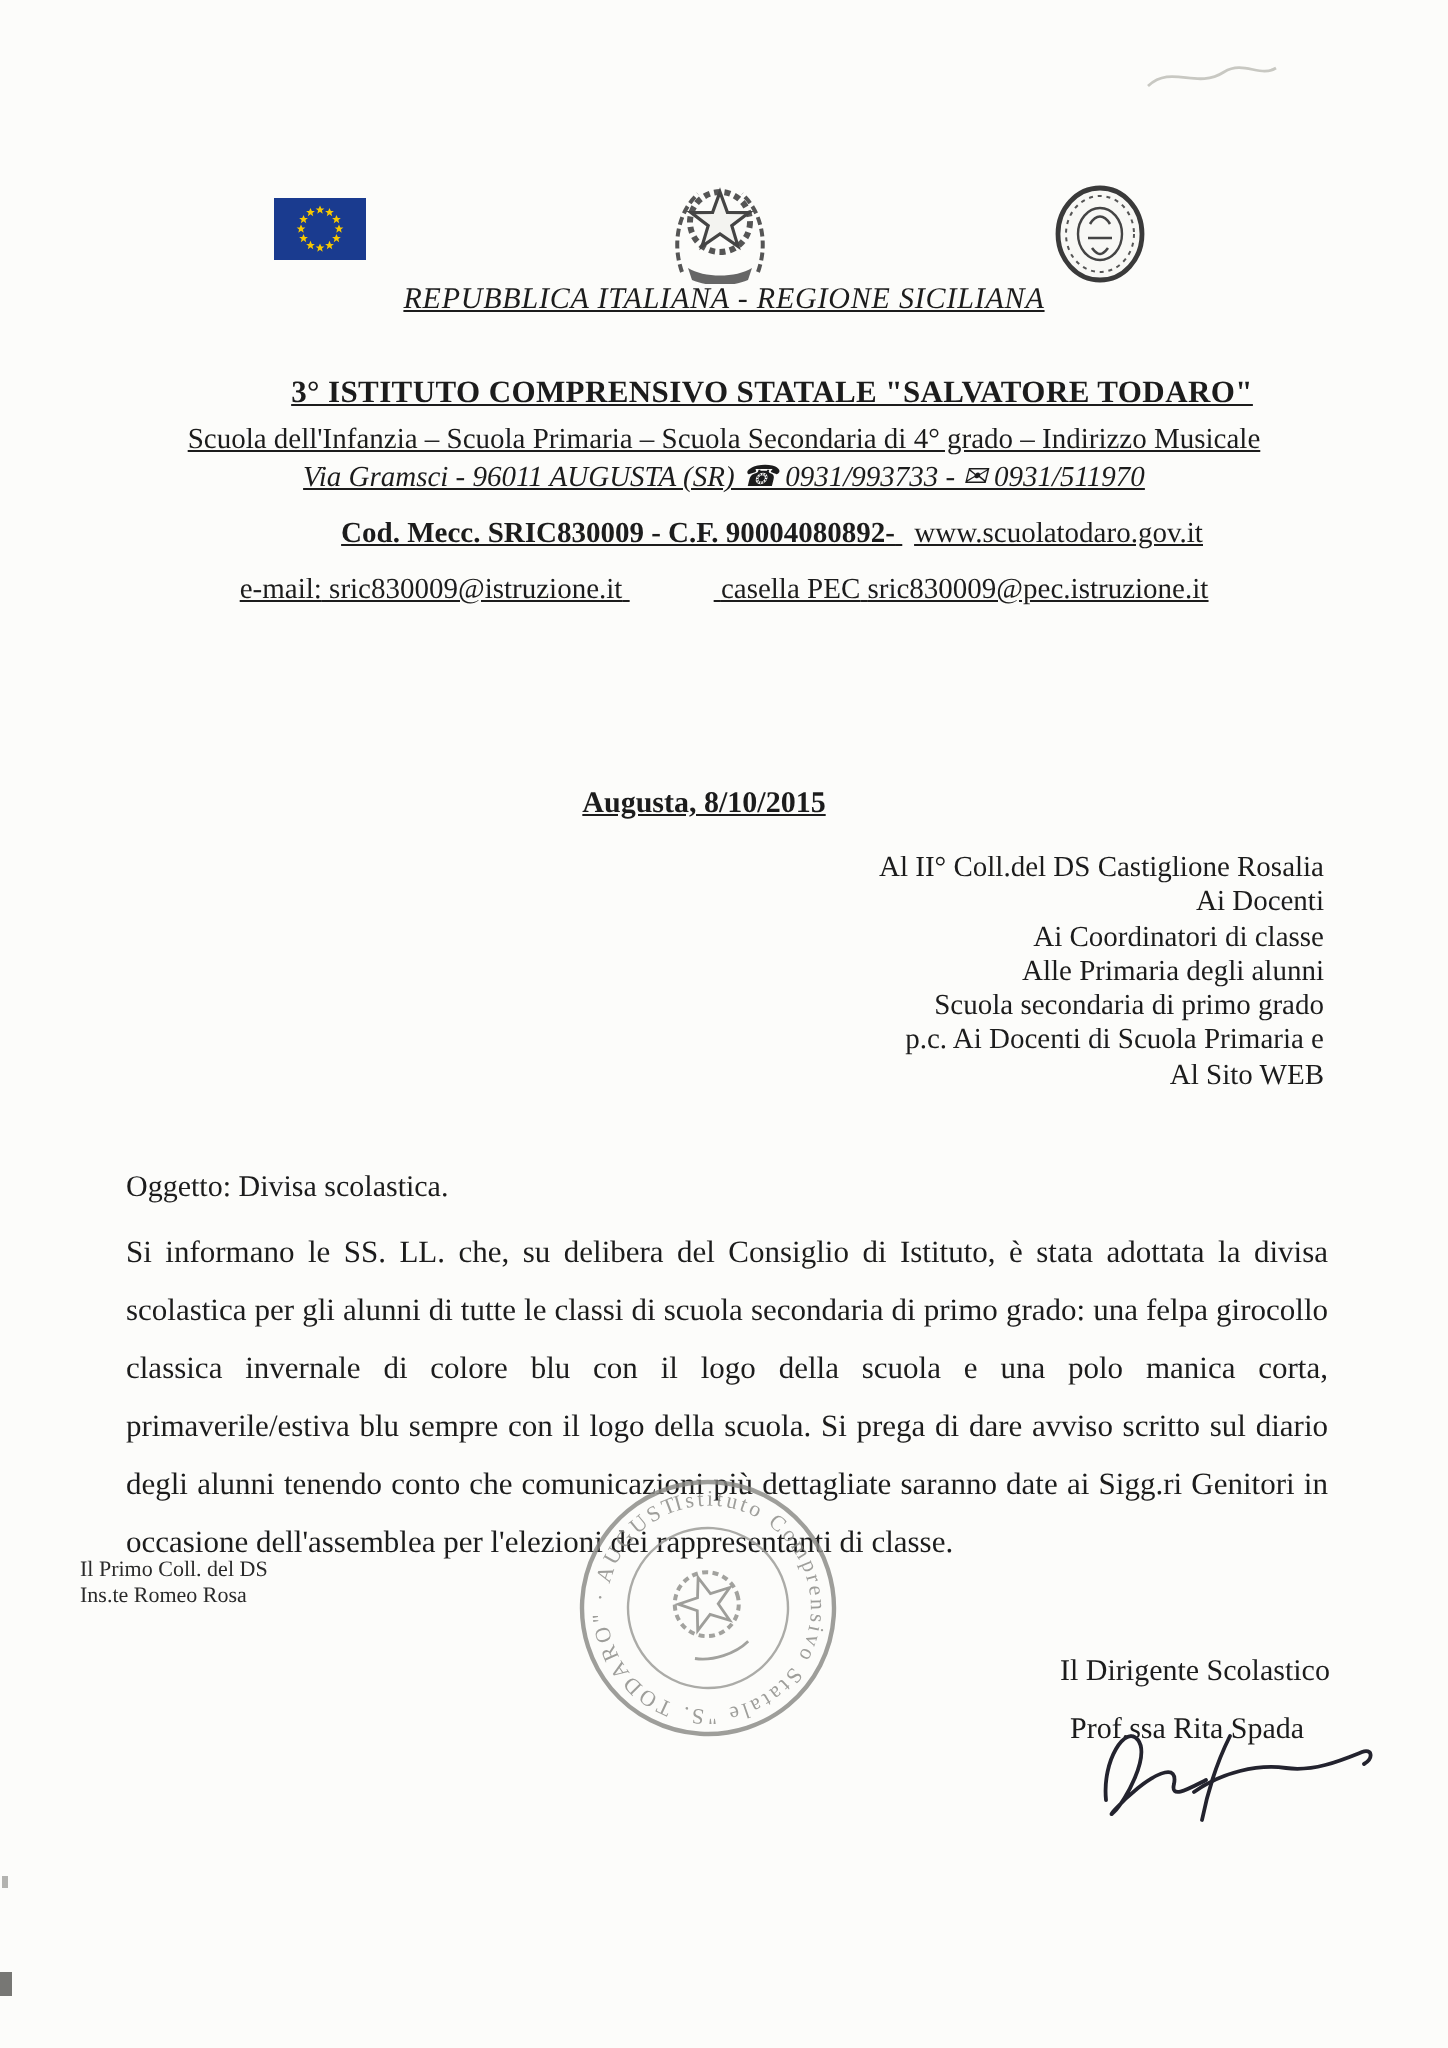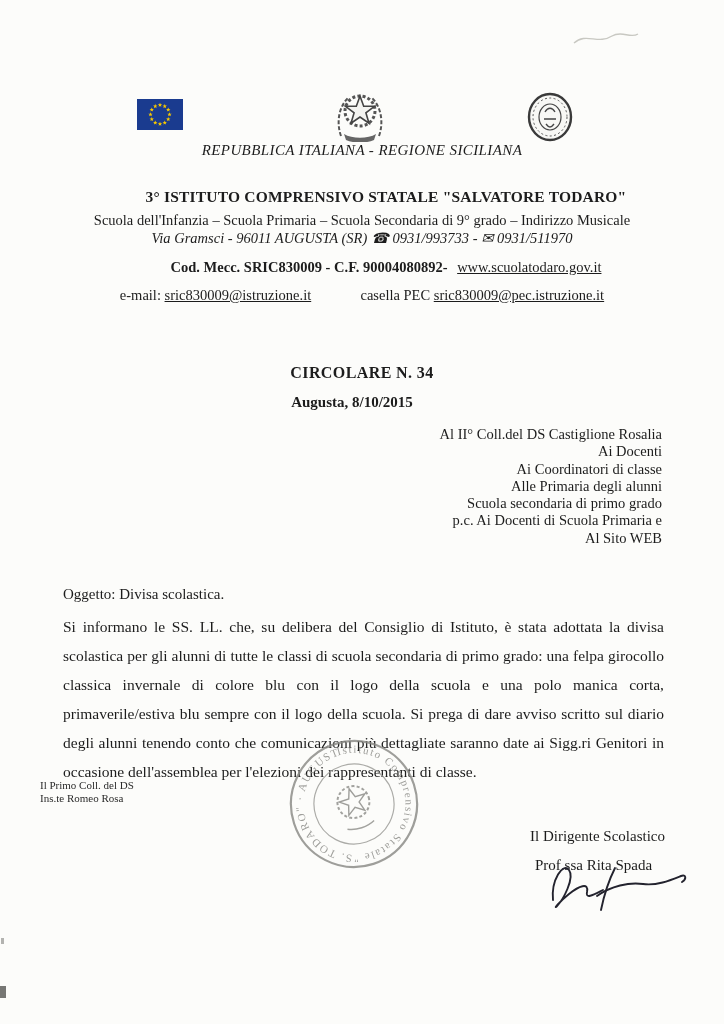--- a/index.html
+++ b/index.html
@@ -4,21 +4,21 @@
 <style>
   * { margin:0; padding:0; box-sizing:border-box; }
   html,body { background:#d9d9d6; }
   body { font-family:"Liberation Serif","DejaVu Serif",serif; }
   .page {
     position:relative; width:724px; height:1024px; margin:0 auto;
     background:#fcfcfa; color:#1c1c1c; overflow:hidden;
     box-shadow:0 0 6px rgba(0,0,0,.25);
   }
   .abs { position:absolute; }
-  .center-line { position:absolute; left:0; width:100%; text-align:center; }
+  .center-line { position:absolute; left:0; width:100%; text-align:center;text-decoration:underline; }
   .it  { font-style:italic; }
   .b   { font-weight:bold;padding-left:48px; }
   .u   { text-decoration:underline; }
 
   .republic   { top:142px; font-size:15px; letter-spacing:.4px; }
   .ministry   { top:160px; font-size:15px; letter-spacing:.3px; }
   .schoolname { top:188px; font-size:15.5px; letter-spacing:.2px; }
   .levels     { top:212px; font-size:14.5px; }
   .addr       { top:230px; font-size:14.5px; }
   .mecc       { top:259px; font-size:14.5px; }
@@ -86,37 +86,36 @@
 
   <svg class="abs" style="left:527px; top:92px" width="46" height="50" viewBox="0 0 46 50">
     <ellipse cx="23" cy="25" rx="21" ry="23" fill="#f8f8f5" stroke="#3a3a3a" stroke-width="2.4"></ellipse>
     <ellipse cx="23" cy="25" rx="17" ry="19" fill="none" stroke="#555" stroke-width="1" stroke-dasharray="2 2.4"></ellipse>
     <ellipse cx="23" cy="25" rx="11" ry="13" fill="none" stroke="#444" stroke-width="1.2"></ellipse>
     <path d="M18,20 C21,15 25,15 28,20 M17,27 L29,27 M19,32 C22,36 24,36 27,32" stroke="#444" stroke-width="1.3" fill="none"></path>
   </svg>
 
   <div class="center-line it republic">REPUBBLICA ITALIANA - REGIONE SICILIANA</div>
   <div class="center-line b schoolname">3° ISTITUTO COMPRENSIVO STATALE  "SALVATORE TODARO"</div>
-  <div class="center-line levels">Scuola dell'Infanzia – Scuola Primaria – Scuola Secondaria di 9° grado – Indirizzo Musicale</div>
+  <div class="center-line levels">Scuola dell'Infanzia – Scuola Primaria – Scuola Secondaria di 4° grado – Indirizzo Musicale</div>
   <div class="center-line it addr">Via Gramsci - 96011 AUGUSTA (SR) ☎ 0931/993733 - ✉ 0931/511970</div>
 
   <div class="center-line mecc">
     <span class="b">Cod. Mecc.   SRIC830009 - C.F.  90004080892-</span>
     <span class="ws u">www.scuolatodaro.gov.it</span>
   </div>
 
   <div class="center-line emailrow">
     <span>e-mail:</span>
     <span class="u">sric830009@istruzione.it</span>
     <span class="gap"></span>
     <span>casella PEC</span>
     <span class="u">sric830009@pec.istruzione.it</span>
   </div>
 
-  <div class="center-line circ-title">CIRCOLARE N. 34</div>
   <div class="center-line circ-date">Augusta, 8/10/2015</div>
 
   <div class="recipients">
     <div>Al II° Coll.del DS Castiglione Rosalia</div>
     <div>Ai Docenti</div>
     <div>Ai Coordinatori di classe</div>
     <div>Alle Primaria degli alunni</div>
     <div>Scuola secondaria di primo grado</div>
     <div>p.c. Ai Docenti di Scuola Primaria e</div>
     <div>Al Sito WEB</div>

